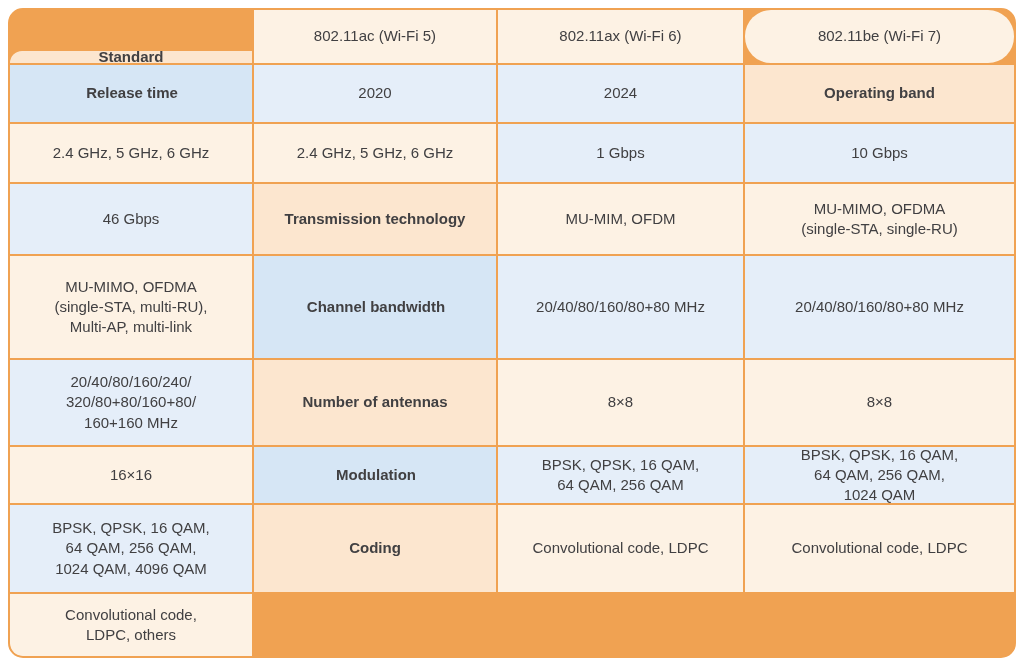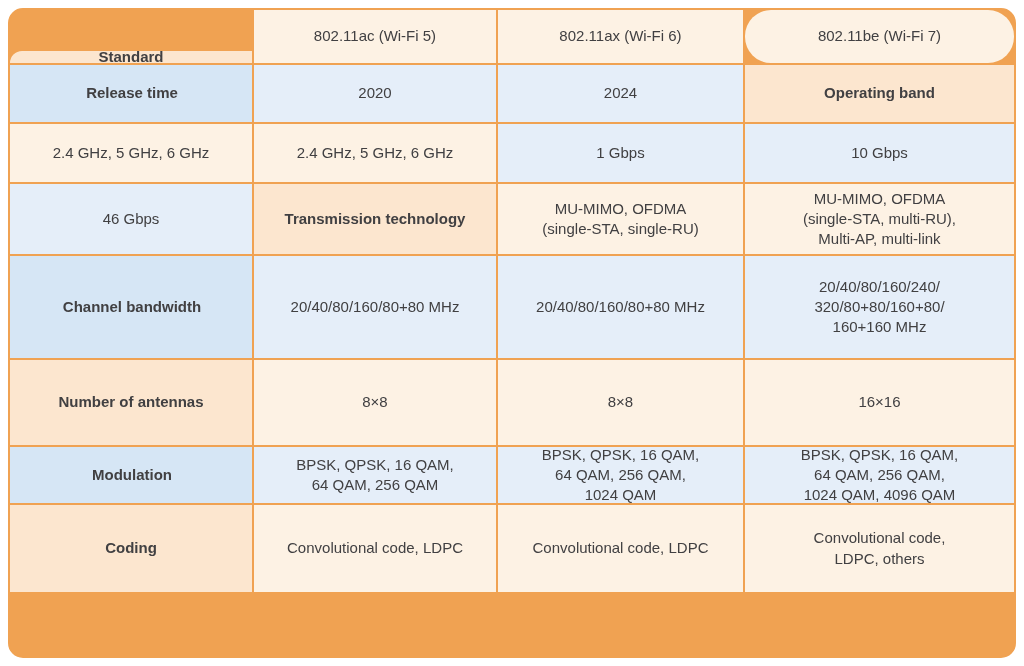--- a/index.html
+++ b/index.html
@@ -70,20 +70,21 @@
 
     <div class="cell lbl o-lbl">Operating band</div>
     <div class="cell o-val">2.4 GHz, 5 GHz, 6 GHz</div>
     <div class="cell o-val">2.4 GHz, 5 GHz, 6 GHz</div>
 
     <div class="cell b-val">1 Gbps</div>
     <div class="cell b-val">10 Gbps</div>
     <div class="cell b-val">46 Gbps</div>
 
     <div class="cell lbl o-lbl">Transmission technology</div>
+    <div class="cell o-val">MU-MIM, OFDM</div>
     <div class="cell o-val">MU-MIMO, OFDMA
 (single-STA, single-RU)</div>
     <div class="cell o-val">MU-MIMO, OFDMA
 (single-STA, multi-RU),
 Multi-AP, multi-link</div>
 
     <div class="cell lbl b-lbl">Channel bandwidth</div>
     <div class="cell b-val">20/40/80/160/80+80 MHz</div>
     <div class="cell b-val">20/40/80/160/80+80 MHz</div>
     <div class="cell b-val">20/40/80/160/240/

